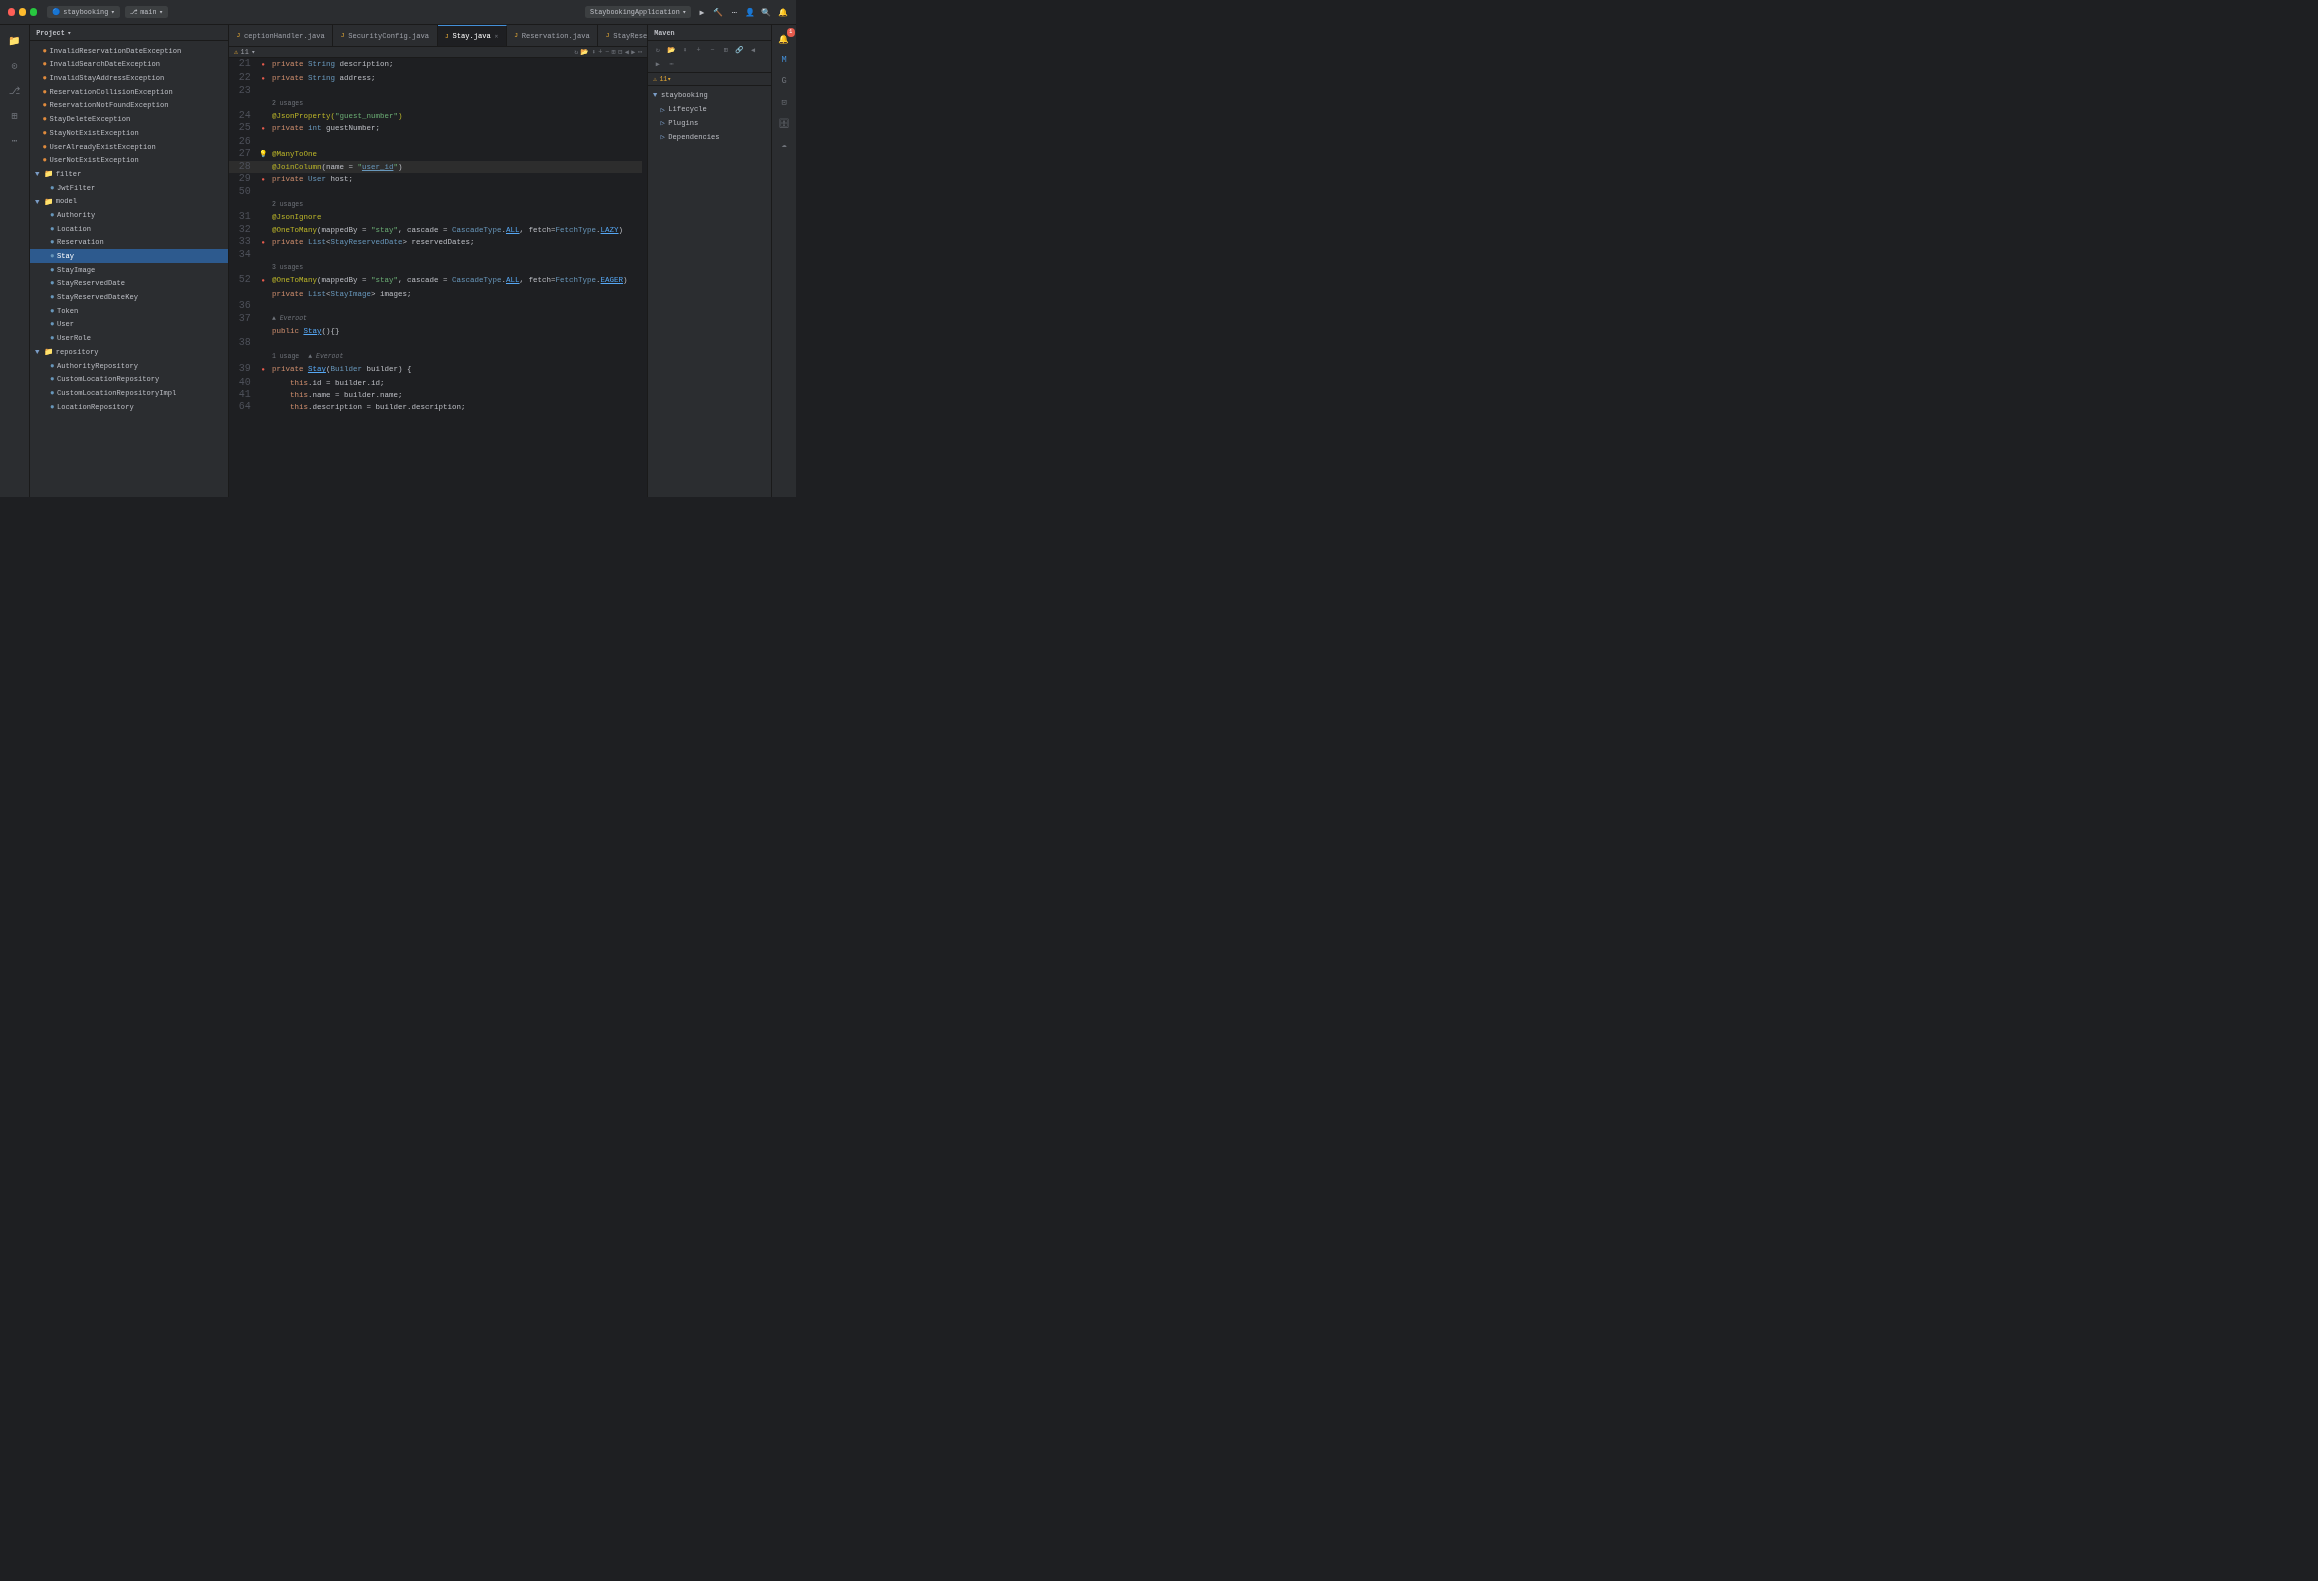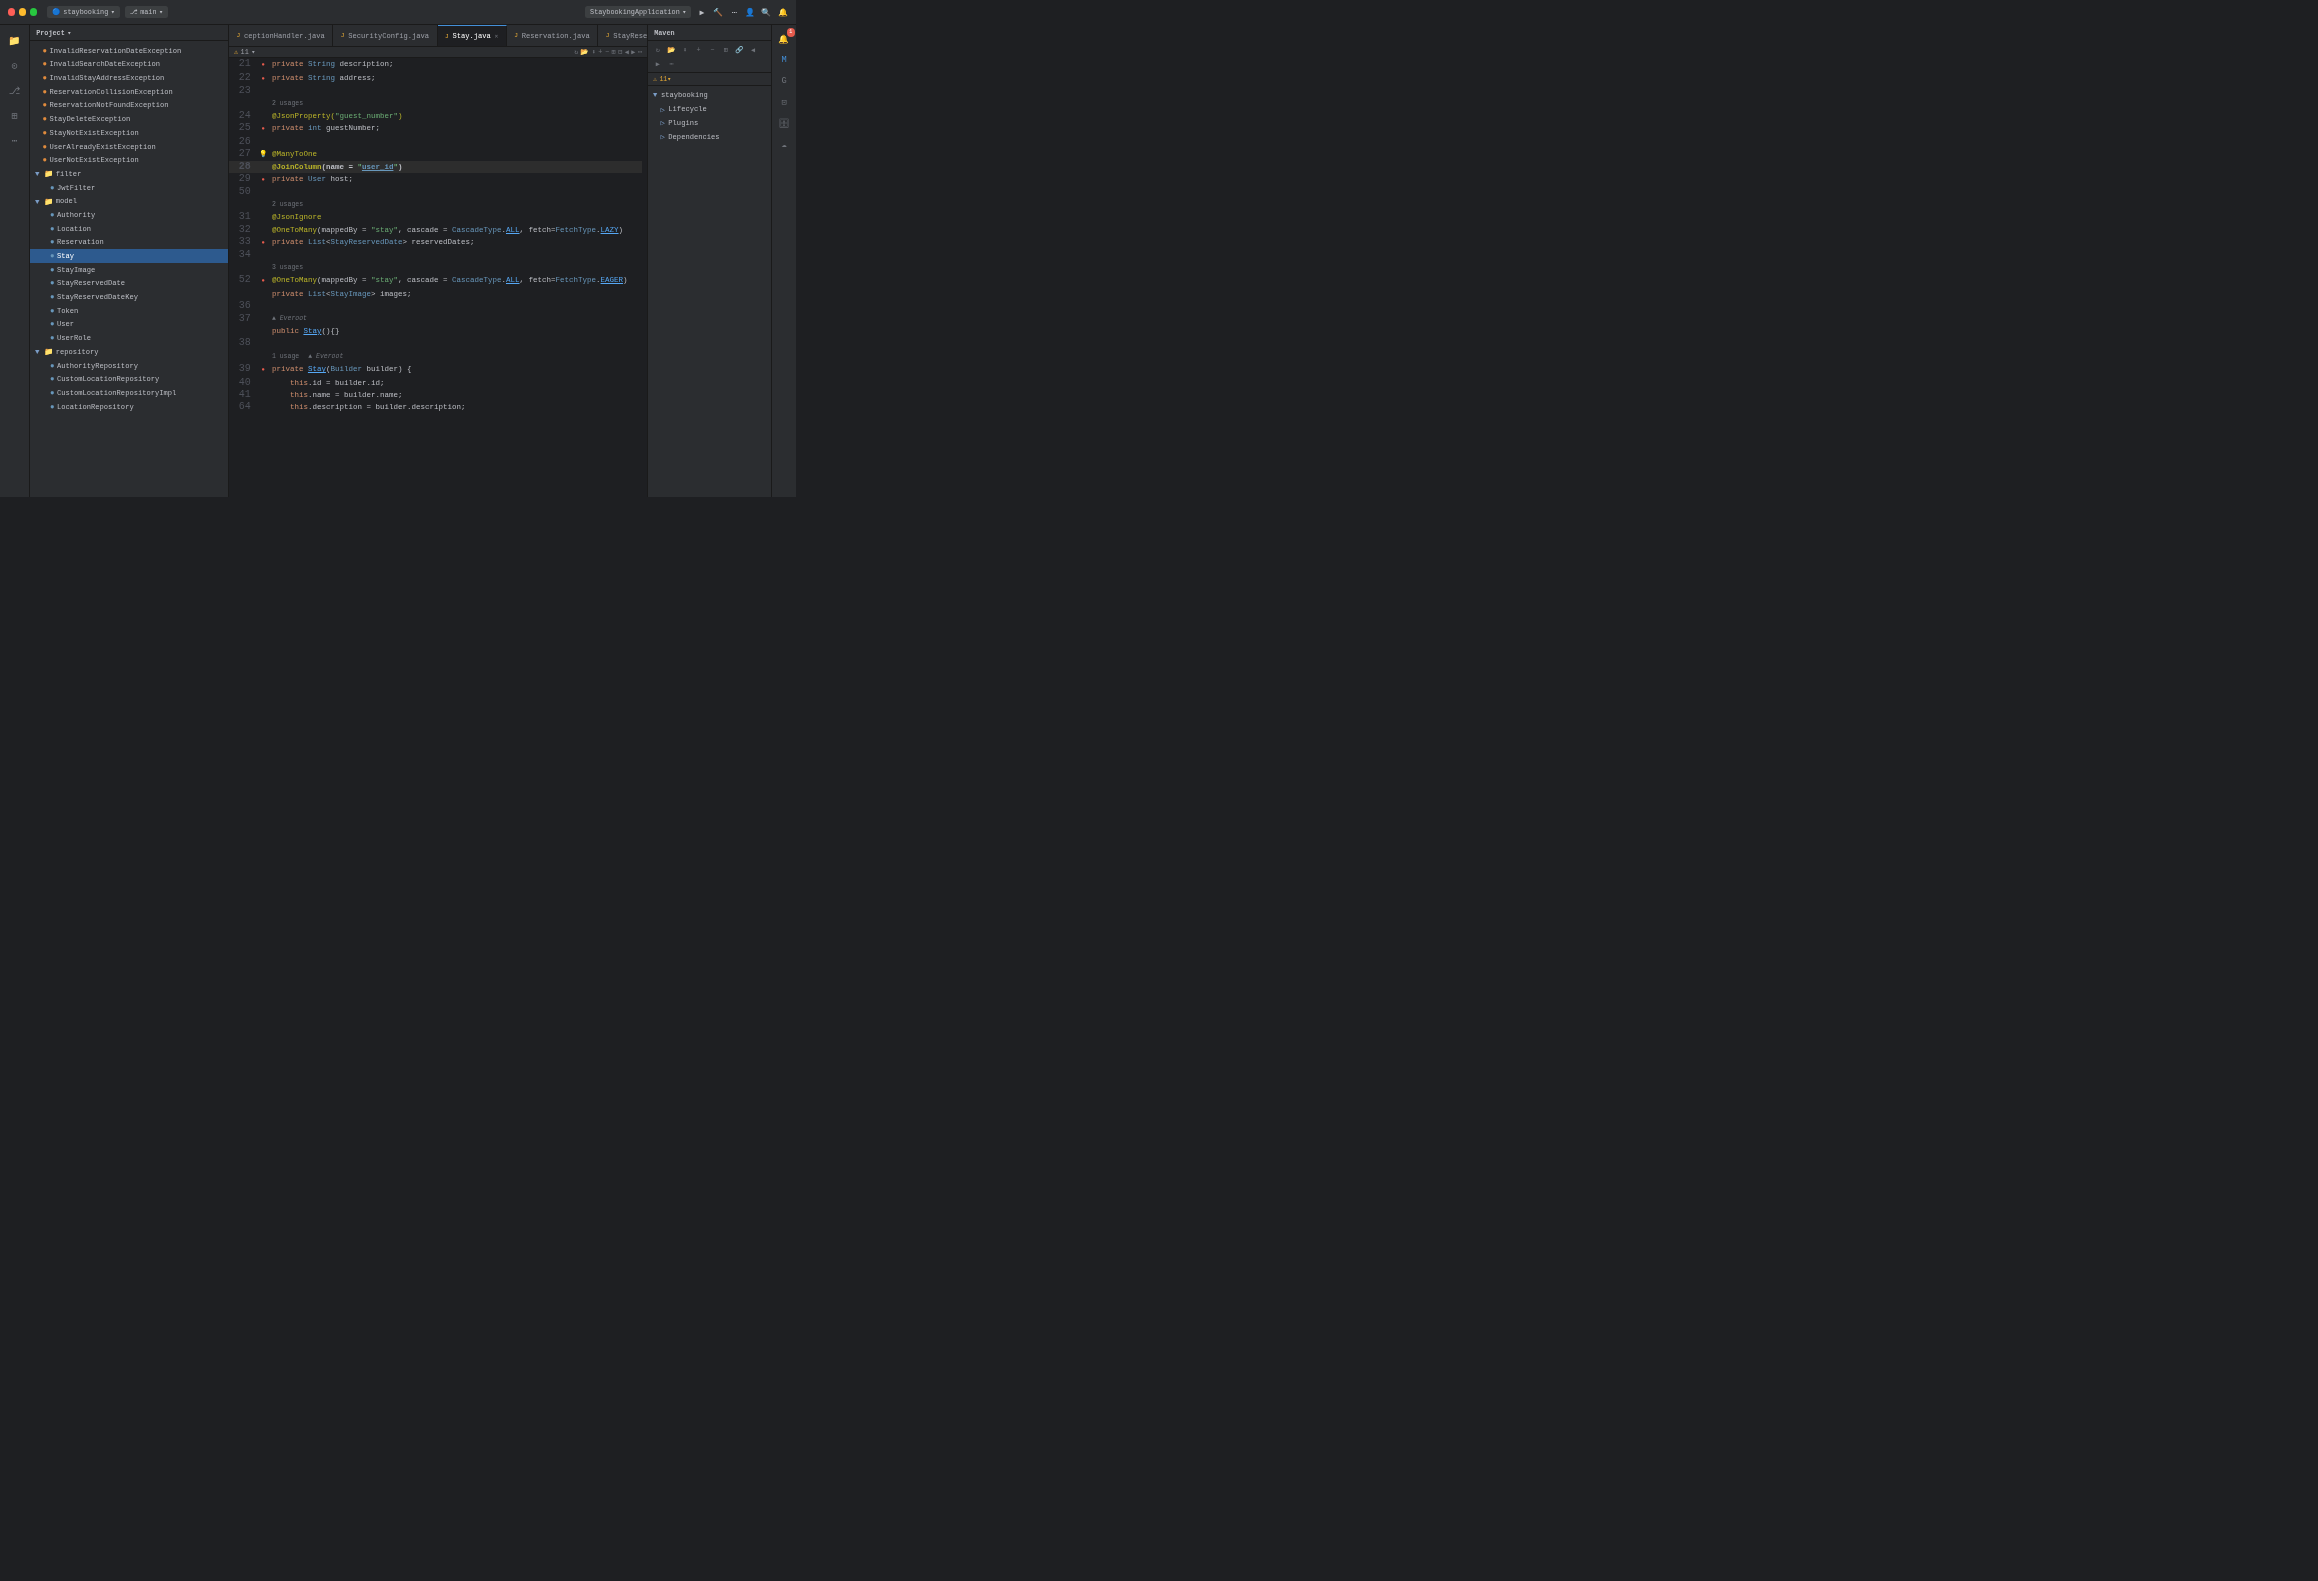--- a/index.html
+++ b/index.html
@@ -405,21 +405,20 @@
       border-bottom: 0.6px solid #1a1a1a;
       font-size: 6.8px;
       color: #9da0a8;
       gap: 2.5px;
       flex-shrink: 0;
     }
     .warning-icon { color: #e2a735; }
 
     .active-line {
       background: #2d2d2d;
-      font-weight: bold;
     }
   </style>
 </head>
 <body>
 
 <div class="titlebar">
   <div class="traffic-lights">
     <div class="traffic-light tl-red"></div>
     <div class="traffic-light tl-yellow"></div>
     <div class="traffic-light tl-green"></div>

